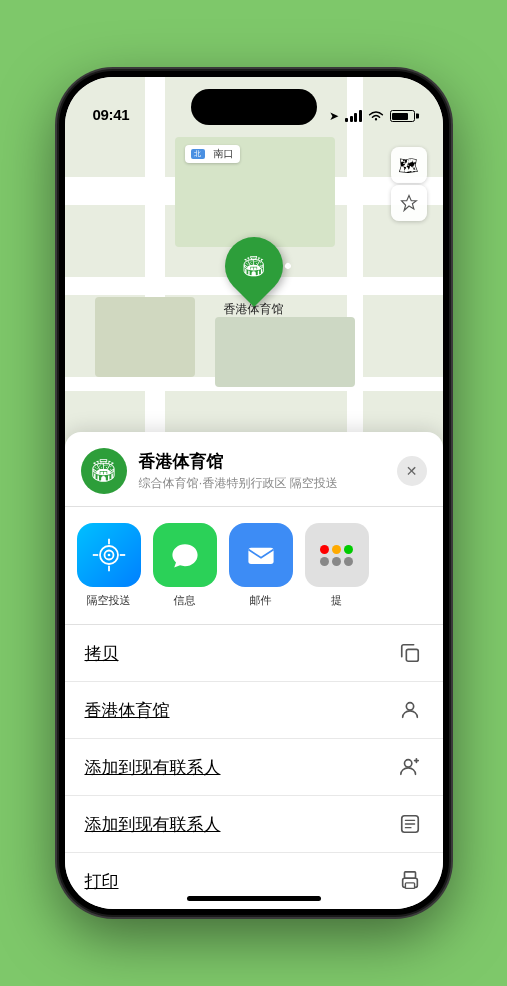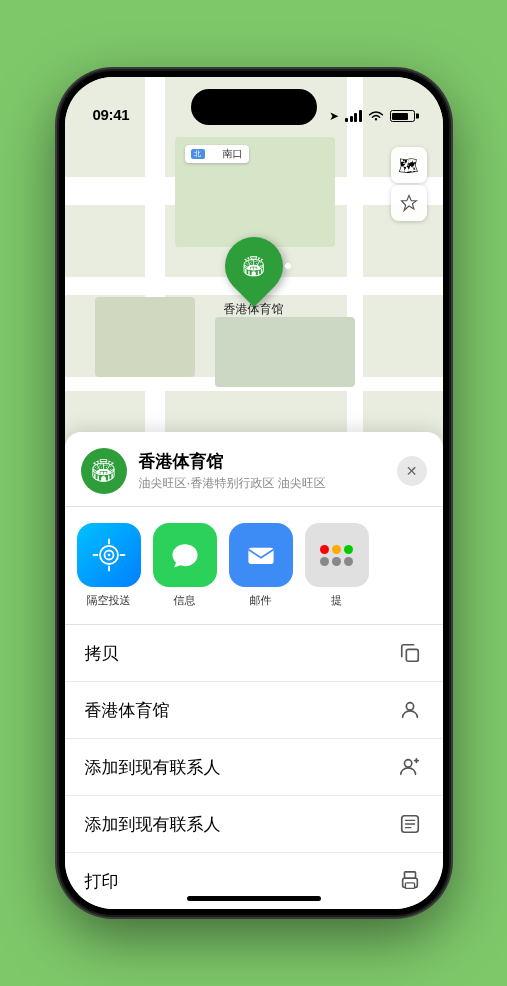--- a/index.html
+++ b/index.html
@@ -203,21 +203,21 @@
       position: absolute;
       top: 68px;
       left: 120px;
       background: #fff;
       padding: 2px 6px;
       border-radius: 4px;
       font-size: 10px;
       color: #333;
       display: flex;
       align-items: center;
-      gap: 18px;
+      gap: 9px;
       box-shadow: 0 1px 3px rgba(0,0,0,0.2);
     }
     .map-label-icon {
       width: 14px;
       height: 10px;
       background: #4a90e2;
       border-radius: 2px;
       font-size: 7px;
       color: #fff;
       display: flex;
@@ -390,20 +390,21 @@
       justify-content: space-between;
       padding: 15px 20px;
       border-bottom: 0.5px solid #e8e8e8;
     }
     .action-item:last-child {
       border-bottom: none;
     }
     .action-label {
       font-size: 17px;
       color: #000;
+      text-decoration: underline;
     }
     .action-icon {
       width: 26px;
       height: 26px;
       display: flex;
       align-items: center;
       justify-content: center;
       font-size: 20px;
       color: #555;
     }
@@ -489,21 +490,21 @@
         </div>
       </div>
     </div>
 
     <div class="bottom-sheet">
 
       <div class="location-header">
         <div class="location-icon">🏟</div>
         <div class="location-info">
           <div class="location-name">香港体育馆</div>
-          <div class="location-sub">油尖旺区·香港特别行政区 油尖旺区</div>
+          <div class="location-sub">综合体育馆·香港特别行政区 隔空投送</div>
         </div>
         <div class="close-btn">✕</div>
       </div>
 
       <div class="share-row">
 
         <div class="share-item">
           <div class="share-icon airdrop">
             <svg width="36" height="36" viewBox="0 0 40 40" fill="none">
               <circle cx="20" cy="20" r="10" stroke="white" stroke-width="2" fill="none"></circle>

